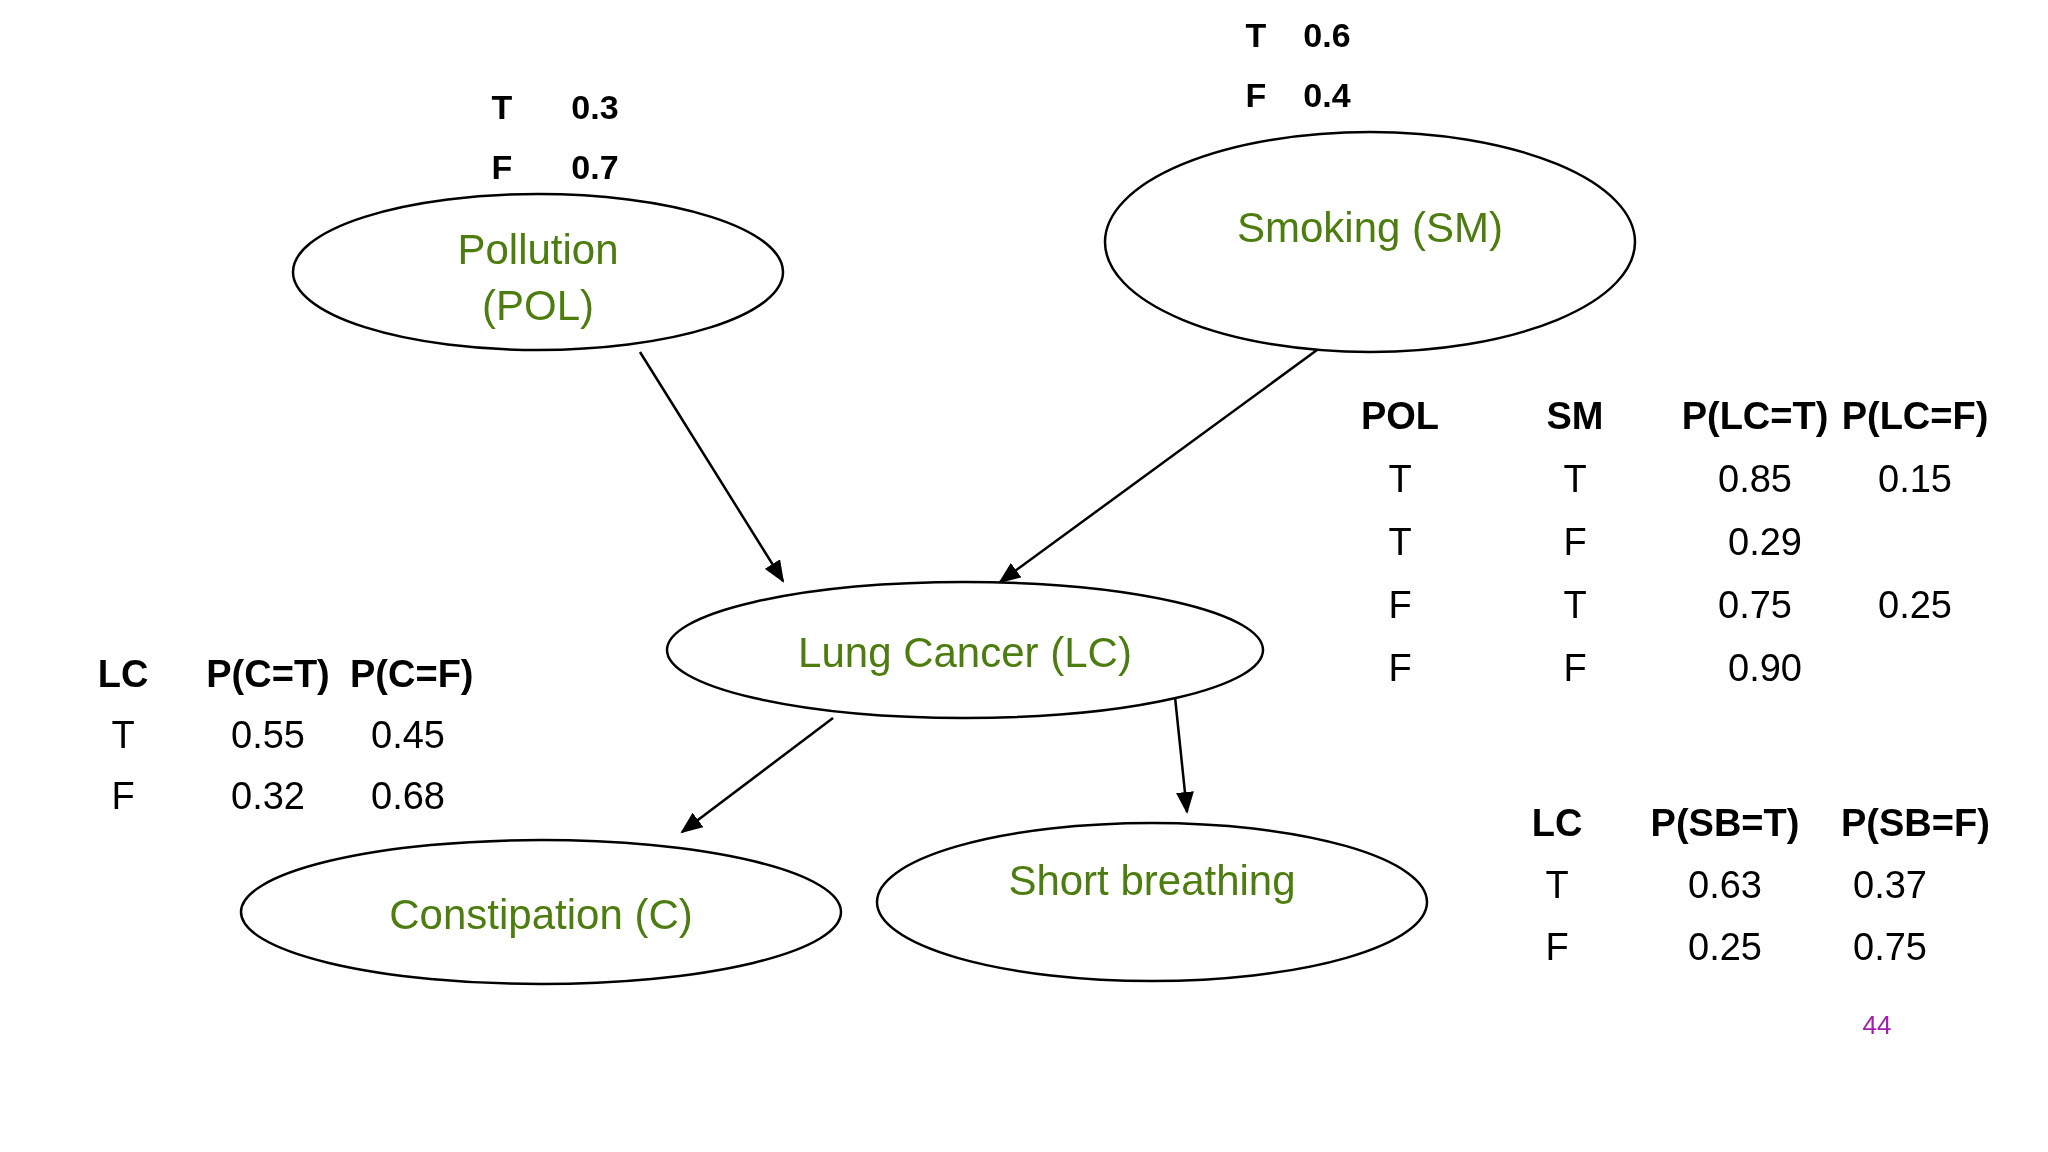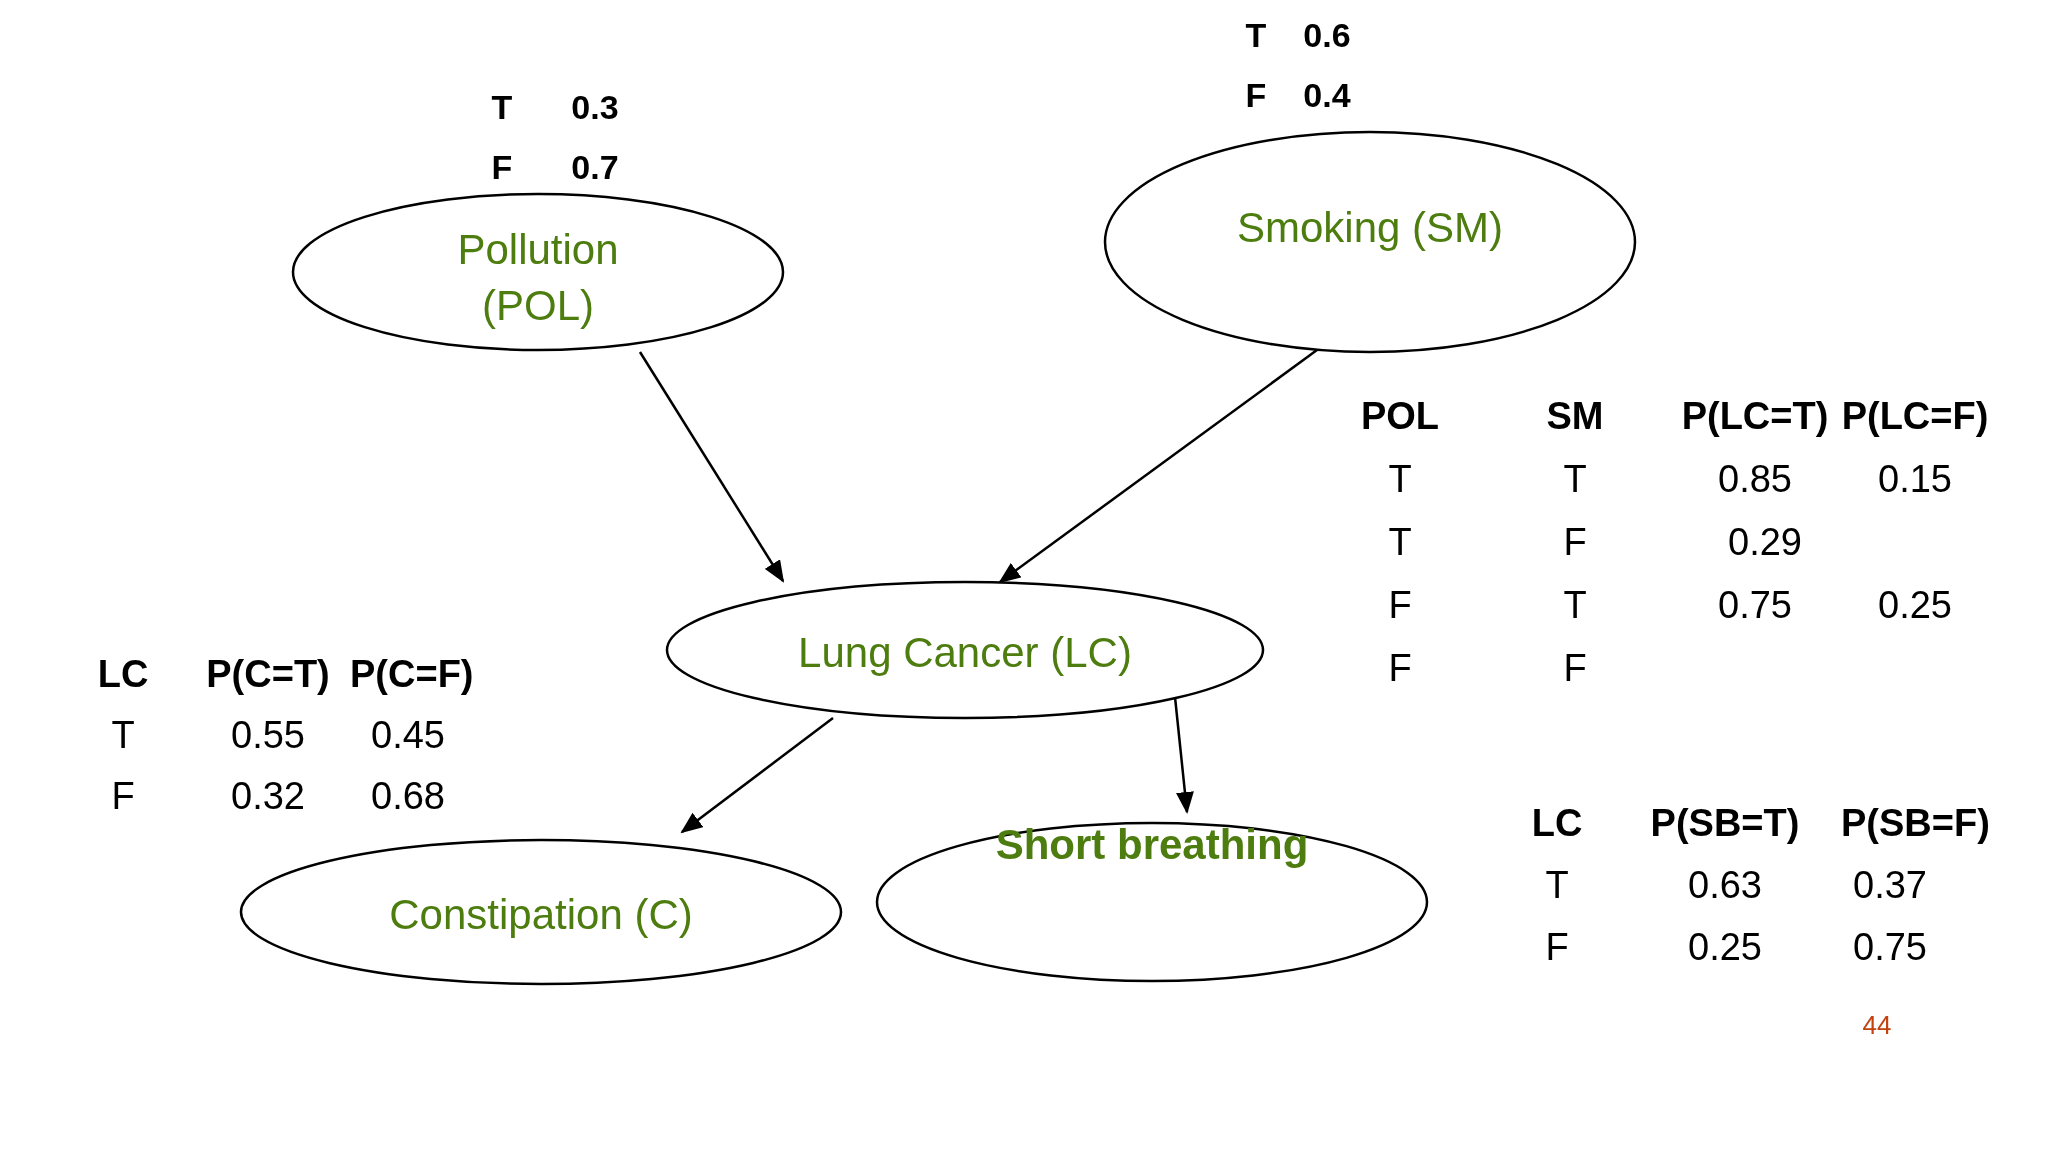--- a/index.html
+++ b/index.html
@@ -25,21 +25,21 @@
   .trow{display:flex;}
   .ptable .trow{line-height:60px;}
   .ctable .trow{line-height:63px;}
   .ctable.c-small .trow{line-height:61px;}
   .ctable.c-sb .trow{line-height:62px;}
   .tcell{text-align:center;white-space:nowrap;}
   .thead .tcell{font-weight:bold;}
   .page-number{
     position:absolute;
     font-size:26px;
-    color:#c2410c;
+    color:#a21caf;
     text-align:center;
   }
 </style>
 </head>
 <body>
 
 <div class="slide">
 
   <svg class="graph" width="2048" height="1152" viewBox="0 0 2048 1152">
     <defs>
@@ -64,21 +64,21 @@
     <div>Pollution</div>
     <div>(POL)</div>
   </div>
 
   <div class="node-label" style="left:1130px;top:200px;width:480px;">Smoking (SM)</div>
 
   <div class="node-label" style="left:665px;top:625px;width:600px;">Lung Cancer (LC)</div>
 
   <div class="node-label" style="left:241px;top:887px;width:600px;">Constipation (C)</div>
 
-  <div class="node-label" style="left:902px;top:816px;width:500px;line-height:58px;font-weight:bold;">
+  <div class="node-label" style="left:902px;top:852px;width:500px;line-height:58px;">
     <div>Short breathing</div>
   </div>
 
   <div class="ptable" style="left:457px;top:77px;">
     <div class="trow">
       <div class="tcell" style="width:90px">T</div>
       <div class="tcell" style="width:96px">0.3</div>
     </div>
     <div class="trow">
       <div class="tcell" style="width:90px">F</div>
@@ -117,20 +117,21 @@
     </div>
     <div class="trow">
       <div class="tcell" style="width:140px">F</div>
       <div class="tcell" style="width:210px">T</div>
       <div class="tcell" style="width:150px">0.75</div>
       <div class="tcell" style="width:170px">0.25</div>
     </div>
     <div class="trow">
       <div class="tcell" style="width:140px">F</div>
       <div class="tcell" style="width:210px">F</div>
+      <div class="tcell" style="width:170px">0.90</div>
     </div>
   </div>
 
   <div class="ctable c-small" style="left:60px;top:644px;">
     <div class="trow thead">
       <div class="tcell" style="width:126px">LC</div>
       <div class="tcell" style="width:164px">P(C=T)</div>
       <div class="tcell" style="width:116px">P(C=F)</div>
     </div>
     <div class="trow">

